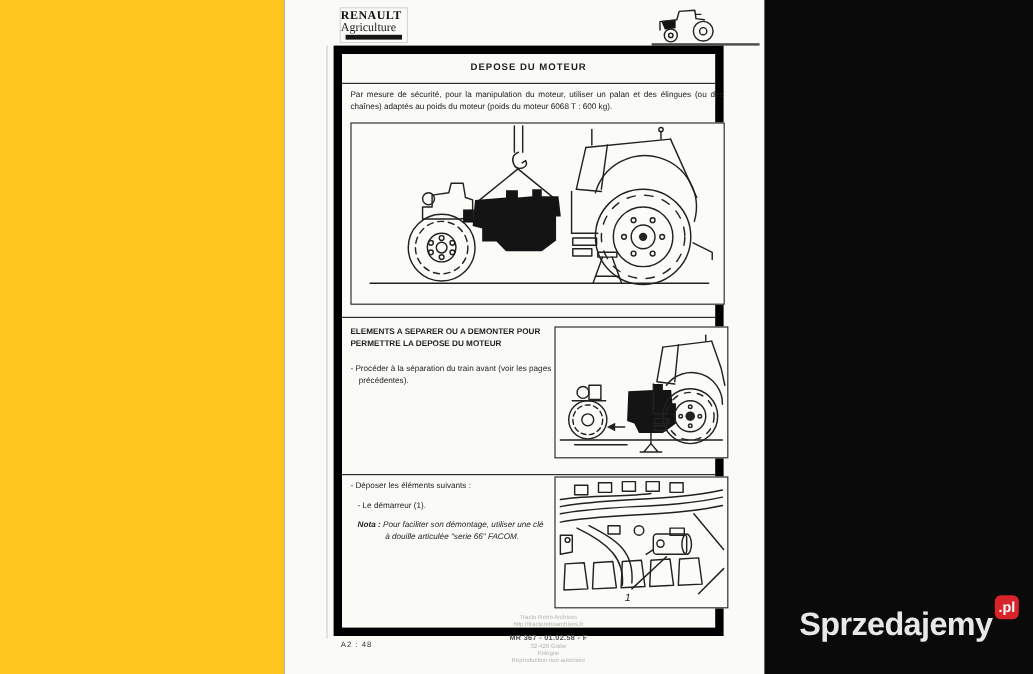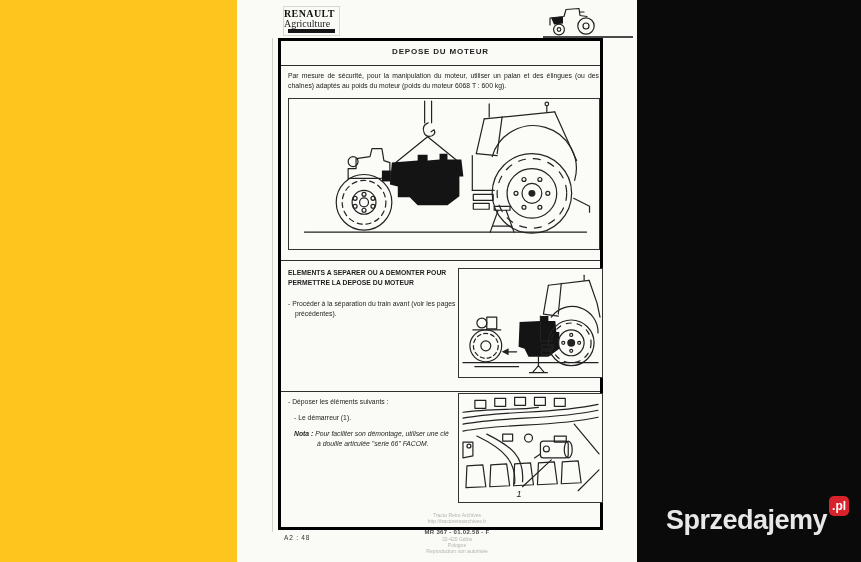--- a/index.html
+++ b/index.html
@@ -20,21 +20,21 @@
 
   
   .pictogram { position:absolute; left:309px; top:3px; }
   .pictogram-baseline { position:absolute; left:306px; top:36px; width:90px; height:1.5px; background:#4a4a4a; }
 
   
   .page-edge { position:absolute; left:35px; top:38px; width:1px; height:494px; background:#d2d2cc; }
 
   
   .frame { position:absolute; left:41px; top:38px; width:325px; height:492px;
-           border:3px solid #000000; color:#1e1e1e; }
+           border:7px solid #000000; color:#1e1e1e; }
   .page-title { position:absolute; left:0; top:6px; width:100%; text-align:center;
                 font-weight:bold; font-size:8px; letter-spacing:.8px; }
   .hr { position:absolute; left:0; width:100%; height:1px; background:#2e2e2e; }
   .hr1 { top:24px; } .hr2 { top:219px; } .hr3 { top:350px; }
 
   .intro { position:absolute; left:7px; top:30px; width:311px; font-size:6.8px;
            line-height:9.5px; text-align:justify; color:#1a1a1a; }
 
   .fig { position:absolute; border:1px solid #333; background:#fbfbf8; }
   .fig1 { left:7px; top:57px; width:312px; height:152px; }

